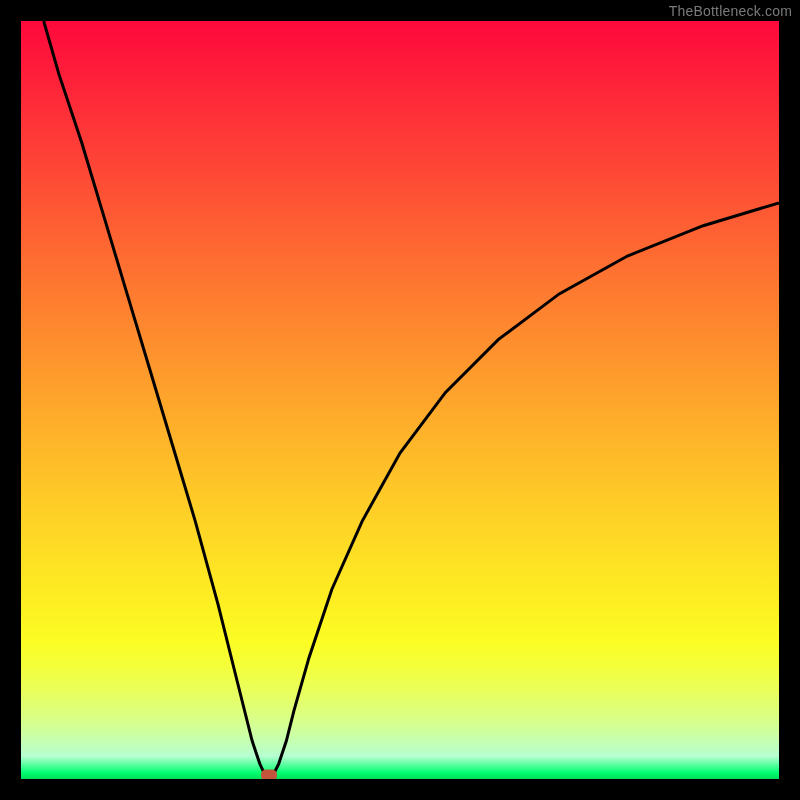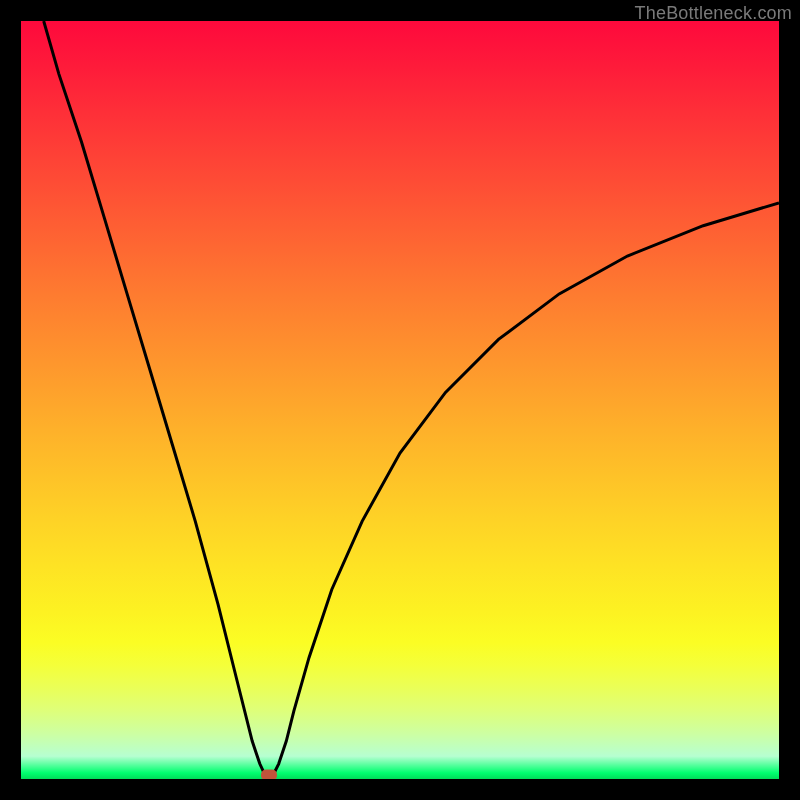--- a/index.html
+++ b/index.html
@@ -15,21 +15,21 @@
     width: 800px;
     height: 800px;
     background: #000;
     position: relative;
   }
   .watermark {
     position: absolute;
     top: 3px;
     right: 8px;
     color: #7a7a7a;
-    font-size: 18px;
+    font-size: 14px;
     font-weight: 500;
     z-index: 10;
     letter-spacing: 0.2px;
   }
   .plot {
     position: absolute;
     left: 21px;
     top: 21px;
     width: 758px;
     height: 758px;

